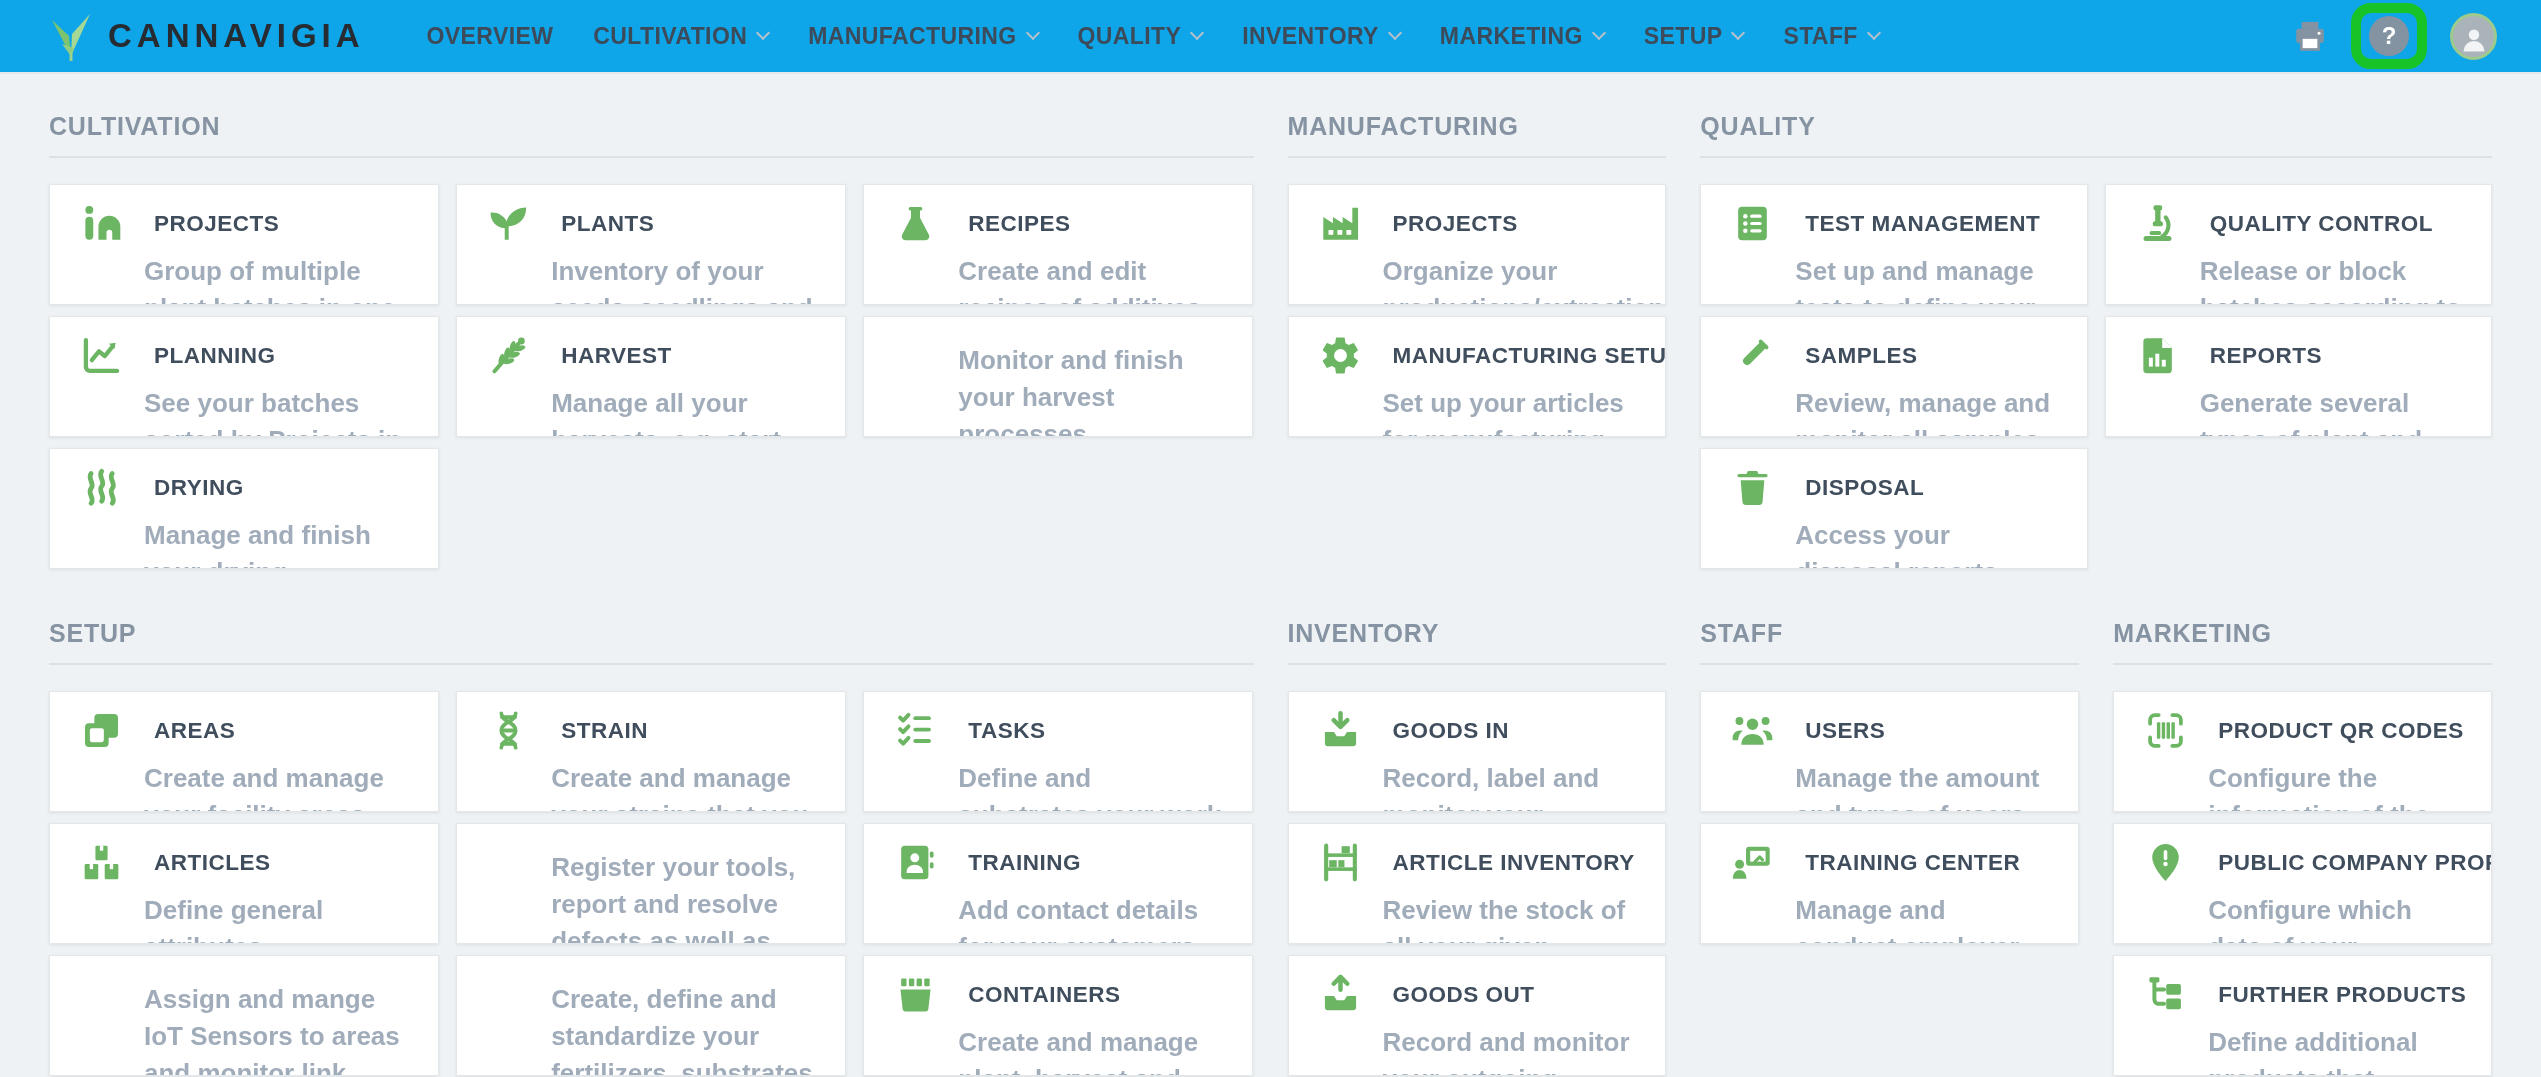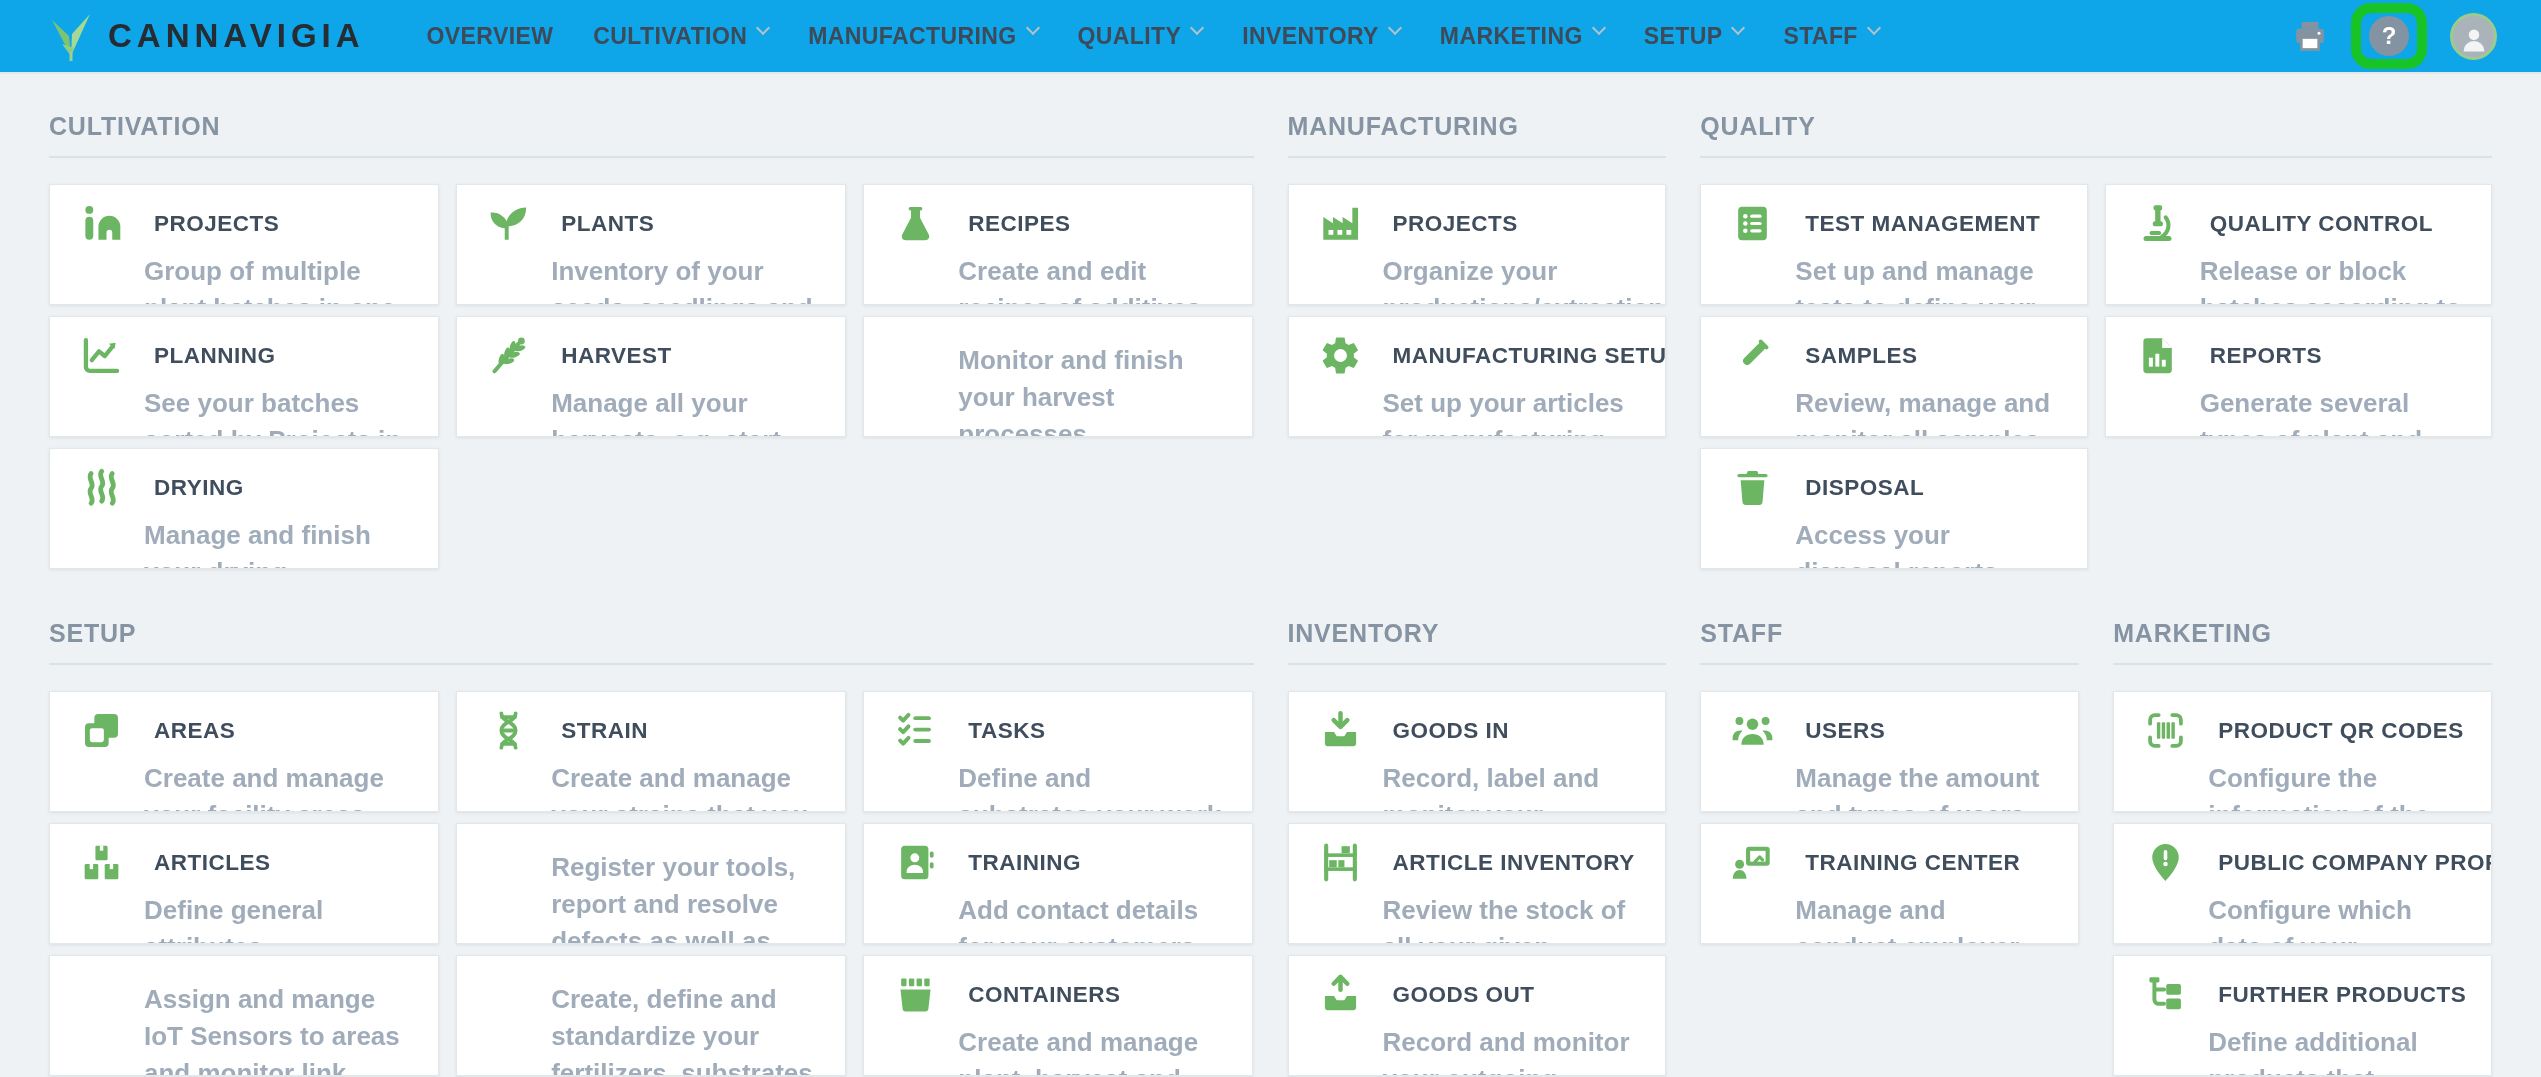--- a/index.html
+++ b/index.html
@@ -12,21 +12,21 @@
   }
   
   .navbar {
     height:74px; background:#0ea5e9; border-bottom:2px solid #e3e8eb;
     display:flex; align-items:center; padding:0 44px 0 48px;
   }
   .brand { display:flex; align-items:center; gap:14px; margin-right:62px; }
   .brand-leaf { width:46px; height:52px; }
   .brand-text { font-size:33px; font-weight:600; color:#262c31; letter-spacing:5px; }
   .nav-menu { display:flex; align-items:center; gap:40px; }
-  .nav-item { display:flex; font-size:23px; font-weight:700;
+  .nav-item { display:flex; align-items:center; font-size:23px; font-weight:700;
     color:#3c4a59; letter-spacing:.4px; cursor:pointer; text-decoration:none; }
   .chev { width:10px; height:10px; border-right:2.6px solid #b7c1ca; border-bottom:2.6px solid #b7c1ca;
     transform:rotate(45deg); display:inline-block; margin-left:11px; margin-bottom:6px; }
   .nav-right { margin-left:auto; display:flex; align-items:center; gap:24px; }
   .printer-svg { width:36px; height:36px; color:#8493a2; fill:#8493a2; display:block; }
   .help-wrap { position:relative; width:74px; height:66px; display:flex; align-items:center; justify-content:center; }
   .help-badge { width:40px; height:40px; border-radius:50%; background:#8493a2; color:#ffffff;
     font-size:24px; font-weight:700; display:flex; align-items:center; justify-content:center; }
   .annotation-box { position:absolute; left:50%; top:50%; transform:translate(-50%,-50%);
     width:76px; height:66px; border:10px solid #17c327; border-radius:20px; pointer-events:none; }

